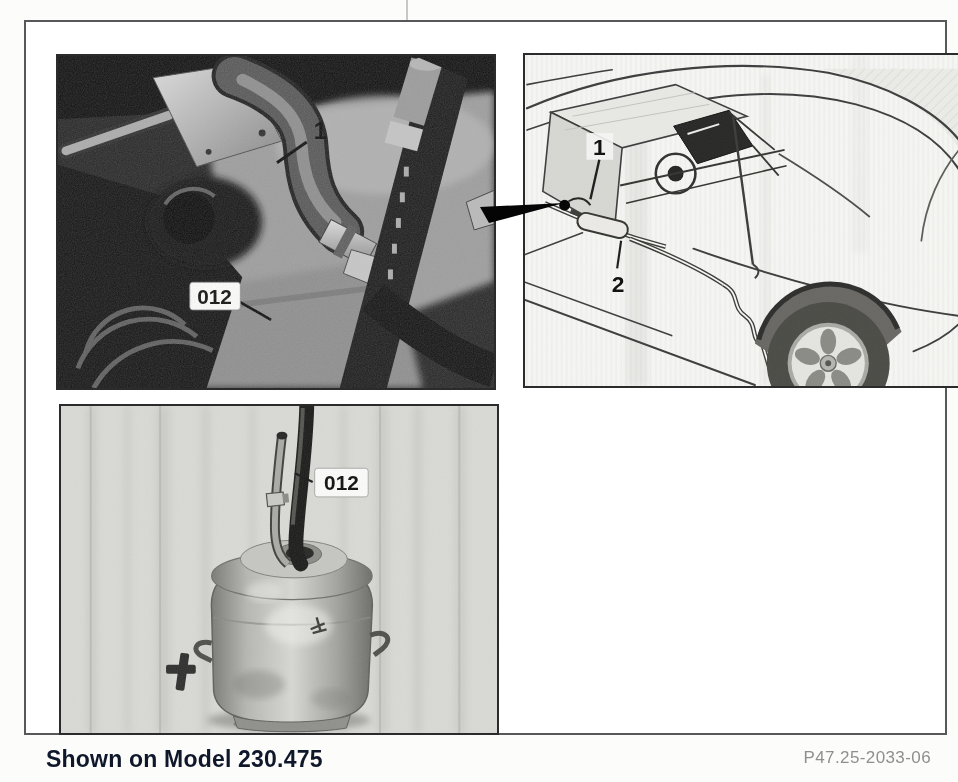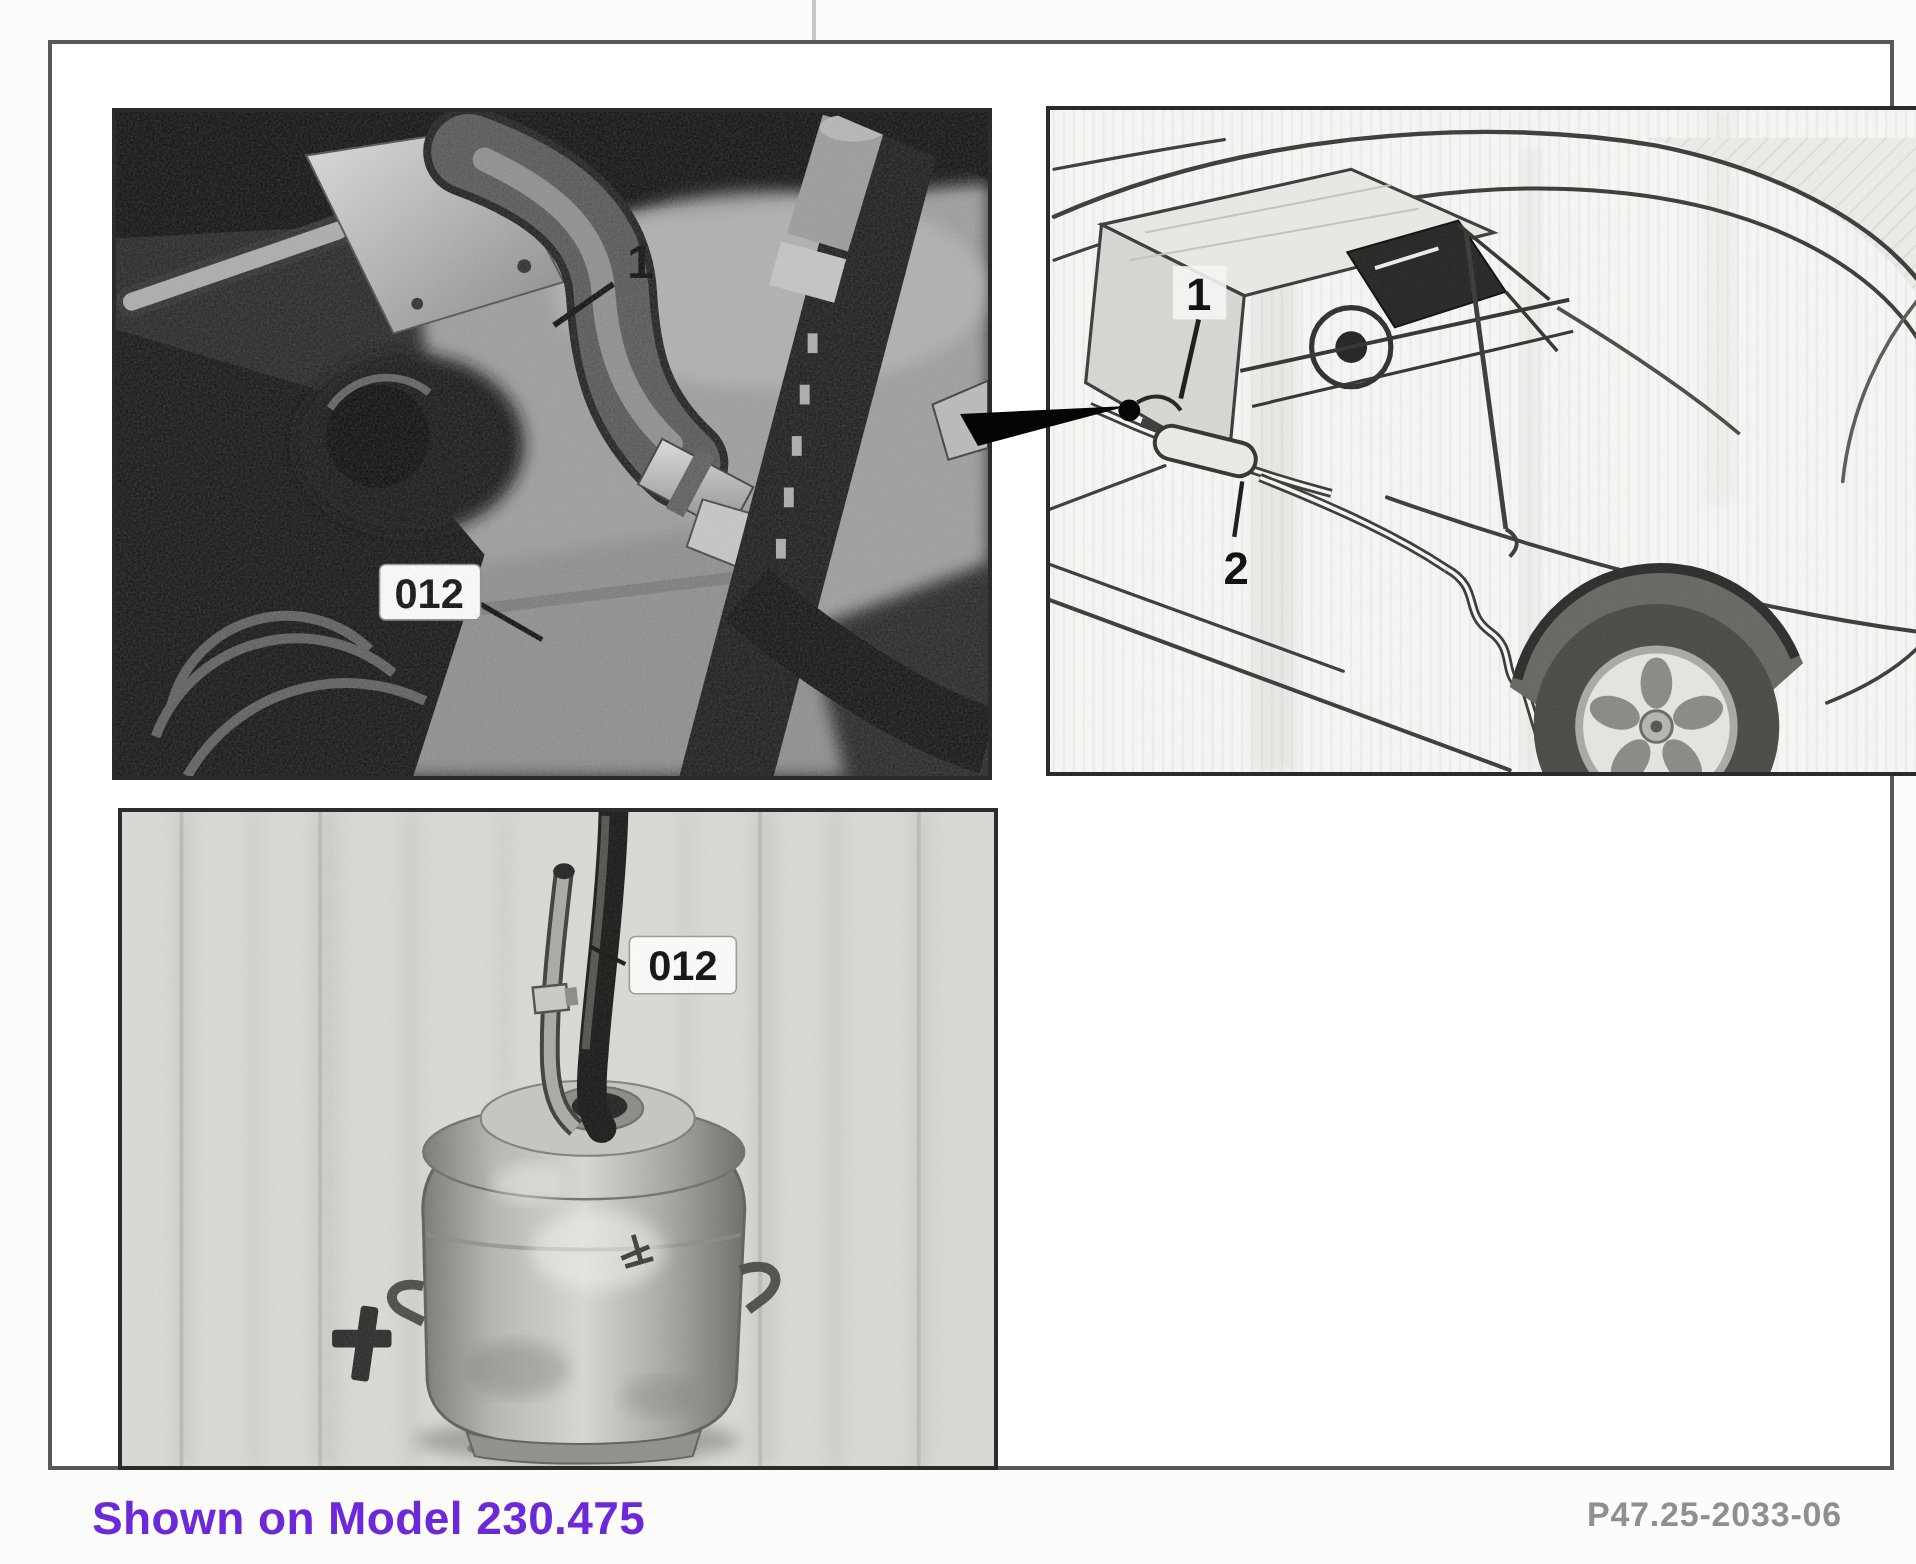--- a/index.html
+++ b/index.html
@@ -23,25 +23,25 @@
   .connector{
     position:absolute;left:440px;top:168px;width:110px;height:44px;z-index:6;
     pointer-events:none;
   }
   .scan-artifact{
     position:absolute;left:406px;top:0;width:2px;height:20px;
     background:#b0b0ae;opacity:.7;
   }
   .caption{
     position:absolute;left:46px;top:746px;
-    font-size:23px;font-weight:700;color:#6d28d9;letter-spacing:.2px;
+    font-size:23px;font-weight:700;color:#0f172a;letter-spacing:.2px;
   }
   .fig-number{
-    position:absolute;right:37px;top:748px;
-    font-size:17px;font-weight:700;color:#8f8f8f;letter-spacing:.4px;
+    position:absolute;right:27px;top:748px;
+    font-size:17px;font-weight:400;color:#8f8f8f;letter-spacing:.4px;
   }
   text.callout{font-family:"Liberation Sans",sans-serif;font-weight:bold;fill:#0c0c0c;}
 </style>
 </head>
 <body>
 
 <div class="outer-frame">
 
   <div class="panel" id="panel-engine">
     <svg viewBox="0 0 440 336" preserveAspectRatio="none">

